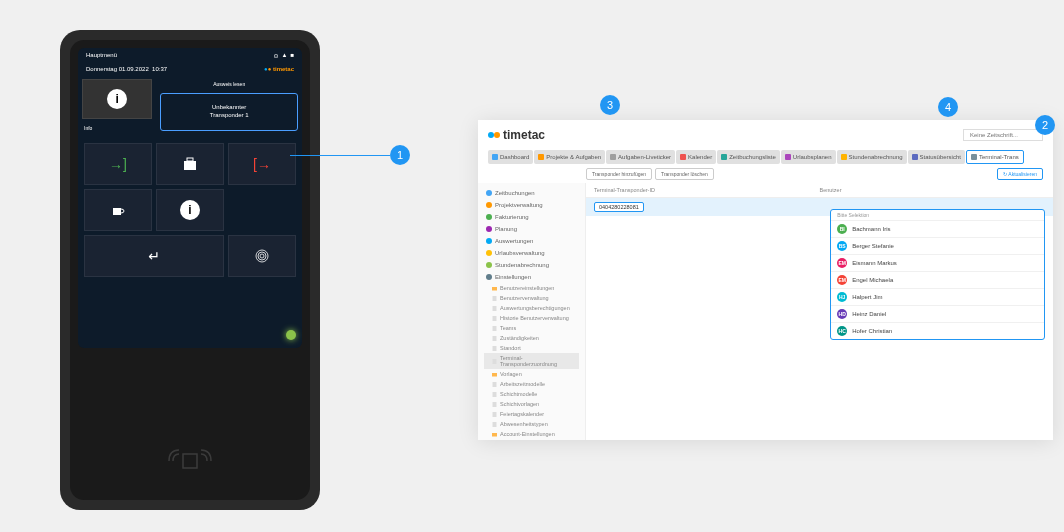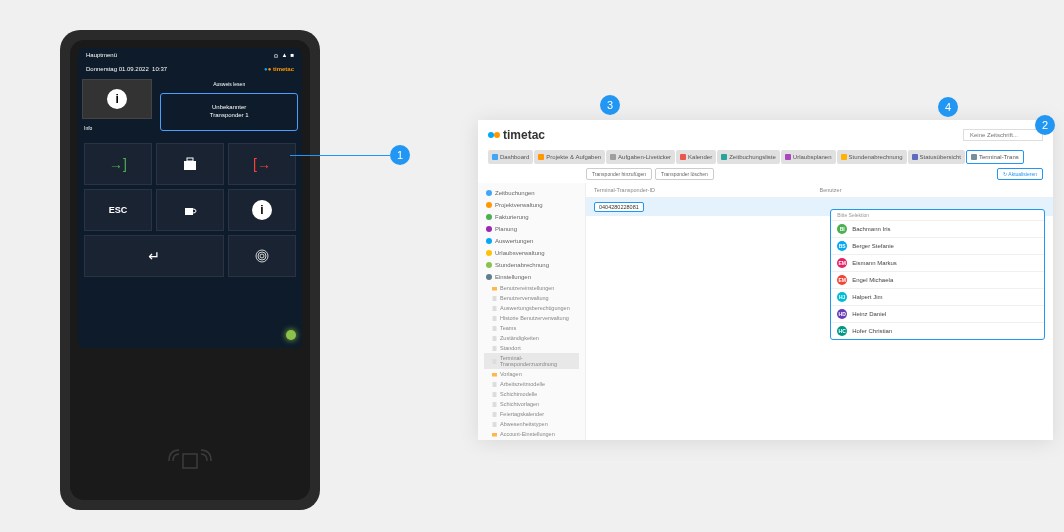--- a/index.html
+++ b/index.html
@@ -104,23 +104,20 @@
       <div class="grid-btns">
         <div class="gbtn enter-green">→]</div>
         <div class="gbtn">
             <svg width="16" height="14" viewBox="0 0 16 14">
               <rect x="2" y="4" width="12" height="9" fill="#fff"></rect>
               <rect x="5" y="1" width="6" height="3" fill="none" stroke="#fff"></rect>
             </svg>
           </div>
         <div class="gbtn exit-red">[→</div>
         <div class="gbtn">
-            <span class="esc-text">ESC</span>
-          </div>
-        <div class="gbtn">
             <svg width="14" height="14" viewBox="0 0 14 14">
               <rect x="2" y="5" width="8" height="7" fill="#fff"></rect>
               <path d="M10 6 Q13 6 13 8 Q13 10 10 10" fill="none" stroke="#fff"></path>
             </svg>
           </div>
         <div class="gbtn">
             <div class="info-circle">i</div>
           </div>
         <div class="gbtn gwide">↵</div>
         <div class="gbtn">

